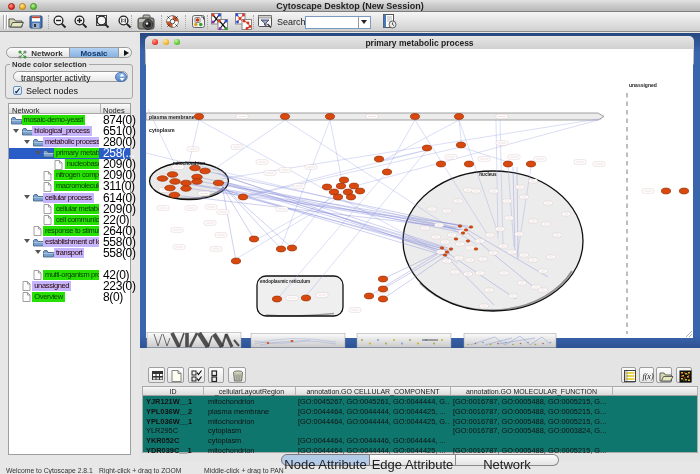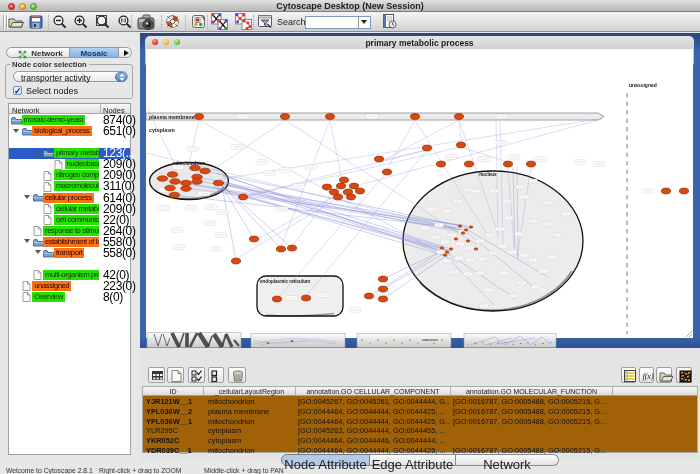--- a/index.html
+++ b/index.html
@@ -21,33 +21,33 @@
 #grouplab{left:10px;top:26.5px;background:#e7e7e7;padding:0 2px;font-size:7.6px;font-weight:bold;color:#333}
 #combo{left:13px;top:38px;width:115px;height:11px;background:linear-gradient(#fff,#e8e8e8);border:1px solid #9a9a9a;border-radius:6px;font-size:8.5px;color:#111;padding:0.5px 0 0 7px}
 #combobtn{left:115px;top:38.5px;width:12px;height:10px;background:linear-gradient(#8ab4e8,#5585c8);border-radius:5px;border:1px solid #4a74b0}
 #checkbox{left:13px;top:53px;width:9px;height:9px;background:linear-gradient(#eef5fd,#cfe2f6);border:1px solid #6a8fc0;border-radius:2px;color:#123;font-size:9px;font-weight:bold;line-height:8px;text-align:center}
 #cbl{left:26px;top:53px;font-size:9px;color:#111}
 #treepanel{left:8px;top:70px;width:123px;height:352px;background:#fff;border:1px solid #9f9f9f}
 #treehead{left:0;top:0;width:121px;height:10px;background:linear-gradient(#fafafa,#dedede);border-bottom:1px solid #a8a8a8;font-size:7.5px;color:#222}
 .trow{position:absolute;left:0;width:142px;height:11.05px;font-size:7.5px;letter-spacing:-0.35px;white-space:nowrap}
 .trow .hl{position:absolute;top:0.6px;height:10px;padding:0 2px;line-height:10.5px;overflow:hidden;max-width:86px}
 .green{background:#25e000;color:#0c3a00}
-.red{background:#f97316;color:#2c0000}
+.red{background:#c4b5fd;color:#2c0000}
 .ncount{position:absolute;left:94px;top:0.6px;font-size:12px;color:#000;line-height:10.5px}
 .tri{position:absolute;width:0;height:0;border-left:3.2px solid transparent;border-right:3.2px solid transparent;border-top:4.5px solid #555;top:3px}
 
 #desktop{left:140px;top:33px;width:560px;height:315px;background:linear-gradient(#27477e,#3a64ac 6%,#3a64ac 96%,#2d5294)}
 #frame{left:5px;top:3px;width:549px;height:302px}
 #ftitle{left:0;top:0;width:549px;height:29px;background:linear-gradient(#e6e6e6,#cecece 50%,#b4b4b4);border-radius:5px 5px 0 0;border-bottom:1px solid #8a8a8a;font-size:8.5px;font-weight:bold;color:#222;text-align:center;padding-top:1.5px}
 #fcanvas{left:1px;top:13px;width:547px;height:289px;background:#fff}
 
 #dpanel{left:140px;top:348px;width:560px;height:113px;background:#e4e4e4}
 #dphead{left:0;top:0;width:560px;height:13px;background:linear-gradient(#ececec,#cfcfcf);border-bottom:1px solid #aaa;font-size:8.5px;color:#2a2a2a;padding:2px 0 0 4px}
 .dbtn{position:absolute;top:19px;height:16px;background:linear-gradient(#fdfdfd,#e6e6e6);border:1px solid #9f9f9f;border-radius:2px}
-#dtable{left:2px;top:38px;width:556px;height:67px;background:#a16207;border:1px solid #aaa}
+#dtable{left:2px;top:38px;width:556px;height:67px;background:#0f766e;border:1px solid #aaa}
 .hcell{position:absolute;top:0;height:8.5px;background:linear-gradient(#f6f6f6,#dcdcdc);border-right:1px solid #b2b2b2;border-bottom:1px solid #9f9f9f;font-size:7px;color:#222;text-align:center;padding-top:1px}
 .drow{position:absolute;height:9.7px;font-size:7.4px;color:#111;white-space:nowrap}
 .dcell{overflow:hidden}
 .dcell{position:absolute;top:0.8px}
 
 .btab{position:absolute;top:106px;height:12px;border:1px solid #8a8a8a;font-size:13px;color:#222;text-align:center;padding-top:1.5px;background:linear-gradient(#fcfcfc,#e4e4e4)}
 
 #status{left:0;top:461px;width:700px;height:13px;background:#e7e7e7;font-size:6.8px;color:#333}
 .dcell{position:absolute;top:0.8px}
 </style></head><body>
@@ -212,29 +212,38 @@
         </div>
 <div class="trow" style="top:21.65px">
           <div class="tri" style="left:4.3px"></div>
           <svg width="11" height="9" style="position:absolute;top:1.5px;left:12.8px">
             <path d="M0.5 2.5 L0.5 8 L10.5 8 L10.5 3.5 L5 3.5 L4 1.5 L1.5 1.5 Z" fill="#78a0cc" stroke="#3a5a80" stroke-width="0.8"></path>
             <path d="M0.5 4.5 L10.5 4.5" stroke="#a8c4e0" stroke-width="1"></path>
           </svg>
           <span class="hl red" style="left:23.3px;max-width:66.7px">biological_process</span>
           <span class="ncount" style="">651(0)</span>
         </div>
+<div class="trow" style="top:32.7px">
+          <div class="tri" style="left:15.1px"></div>
+          <svg width="11" height="9" style="position:absolute;top:1.5px;left:23.6px">
+            <path d="M0.5 2.5 L0.5 8 L10.5 8 L10.5 3.5 L5 3.5 L4 1.5 L1.5 1.5 Z" fill="#78a0cc" stroke="#3a5a80" stroke-width="0.8"></path>
+            <path d="M0.5 4.5 L10.5 4.5" stroke="#a8c4e0" stroke-width="1"></path>
+          </svg>
+          <span class="hl red" style="left:34.1px;max-width:55.9px">metabolic process</span>
+          <span class="ncount" style="">280(0)</span>
+        </div>
 <div class="trow" style="top:43.75px">
           <div style="position:absolute;left:0;top:0;width:121px;height:11.05px;background:#2a5cc8"></div>
           <div class="tri" style="left:25.9px"></div>
           <svg width="11" height="9" style="position:absolute;top:1.5px;left:34.4px">
             <path d="M0.5 2.5 L0.5 8 L10.5 8 L10.5 3.5 L5 3.5 L4 1.5 L1.5 1.5 Z" fill="#78a0cc" stroke="#3a5a80" stroke-width="0.8"></path>
             <path d="M0.5 4.5 L10.5 4.5" stroke="#a8c4e0" stroke-width="1"></path>
           </svg>
           <span class="hl green" style="left:44.9px;max-width:45.1px">primary metabo</span>
-          <span class="ncount" style="color:#fff">123(...</span>
+          <span class="ncount" style="color:#fff">258(...</span>
         </div>
 <div class="trow" style="top:54.8px">
           <svg width="9" height="10" style="position:absolute;top:1px;left:45.2px">
             <path d="M1 0.5 L5.5 0.5 L8 3 L8 9.5 L1 9.5 Z" fill="#fdfdfd" stroke="#888" stroke-width="0.8"></path>
             <path d="M5.5 0.5 L5.5 3 L8 3" fill="none" stroke="#888" stroke-width="0.8"></path>
           </svg>
           <span class="hl green" style="left:55.7px;max-width:34.3px">nucleobase-c</span>
           <span class="ncount" style="">209(0)</span>
         </div>
 <div class="trow" style="top:65.85px">
@@ -930,21 +939,21 @@
         </div>
 <div class="drow" style="left:0;top:28.9px;width:554px">
           <span class="dcell" style="left:3px;width:56px;font-weight:bold">YPL036W__1</span>
           <span class="dcell" style="left:65px;width:86px">mitochondrion</span>
           <span class="dcell" style="left:155px;width:152px">[GO:0044464, GO:0044444, GO:0044425, G...</span>
           <span class="dcell" style="left:310px;width:158px">[GO:0016787, GO:0005488, GO:0005215, G...</span>
         </div>
 <div class="drow" style="left:0;top:38.6px;width:554px">
           <span class="dcell" style="left:3px;width:56px;font-weight:normal">YLR295C</span>
           <span class="dcell" style="left:65px;width:86px">cytoplasm</span>
-          <span class="dcell" style="left:155px;width:152px">[GO:0045263, GO:0044444, GO:0044455, ...</span>
+          <span class="dcell" style="left:310px;width:158px">[GO:0016787, GO:0005488, GO:0003824, G...</span>
         </div>
 <div class="drow" style="left:0;top:48.3px;width:554px">
           <span class="dcell" style="left:3px;width:56px;font-weight:bold">YKR052C</span>
           <span class="dcell" style="left:65px;width:86px">cytoplasm</span>
           <span class="dcell" style="left:155px;width:152px">[GO:0044464, GO:0044446, GO:0044444, ...</span>
         </div>
 <div class="drow" style="left:0;top:58px;width:554px">
           <span class="dcell" style="left:3px;width:56px;font-weight:bold">YDR039C__1</span>
           <span class="dcell" style="left:65px;width:86px">mitochondrion</span>
           <span class="dcell" style="left:155px;width:152px">[GO:0044464, GO:0044444, GO:0044425, ...</span>

